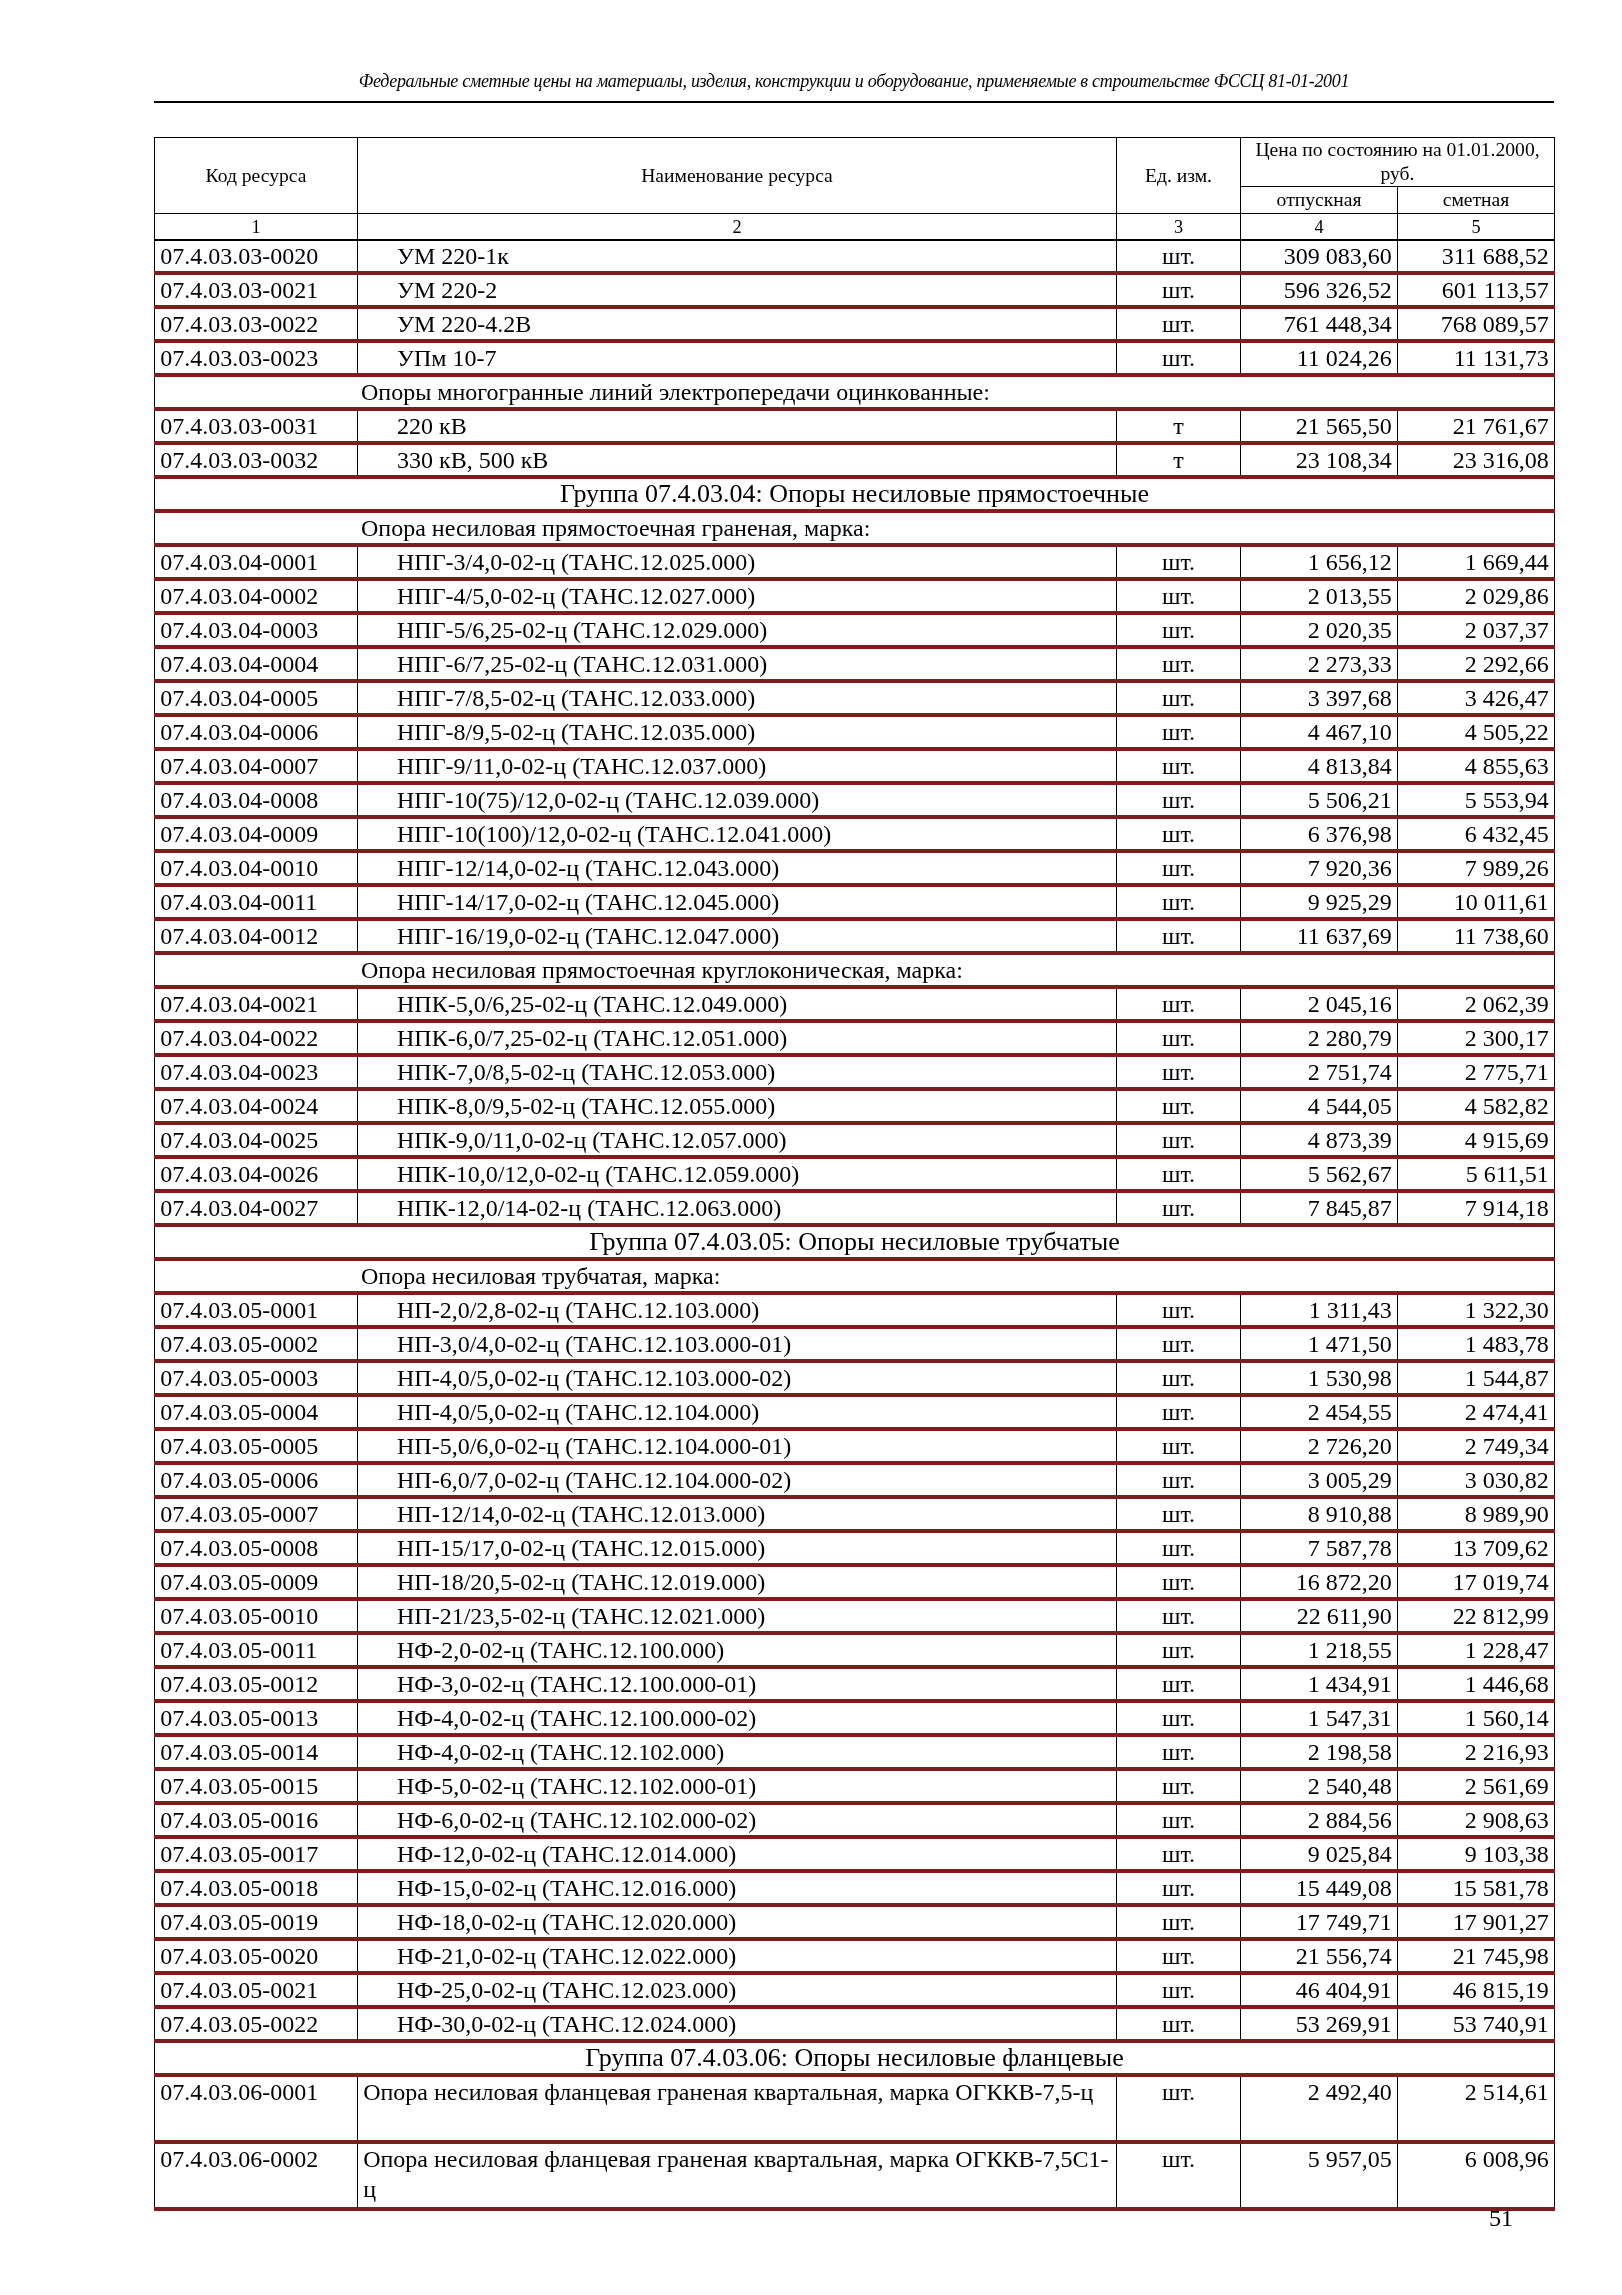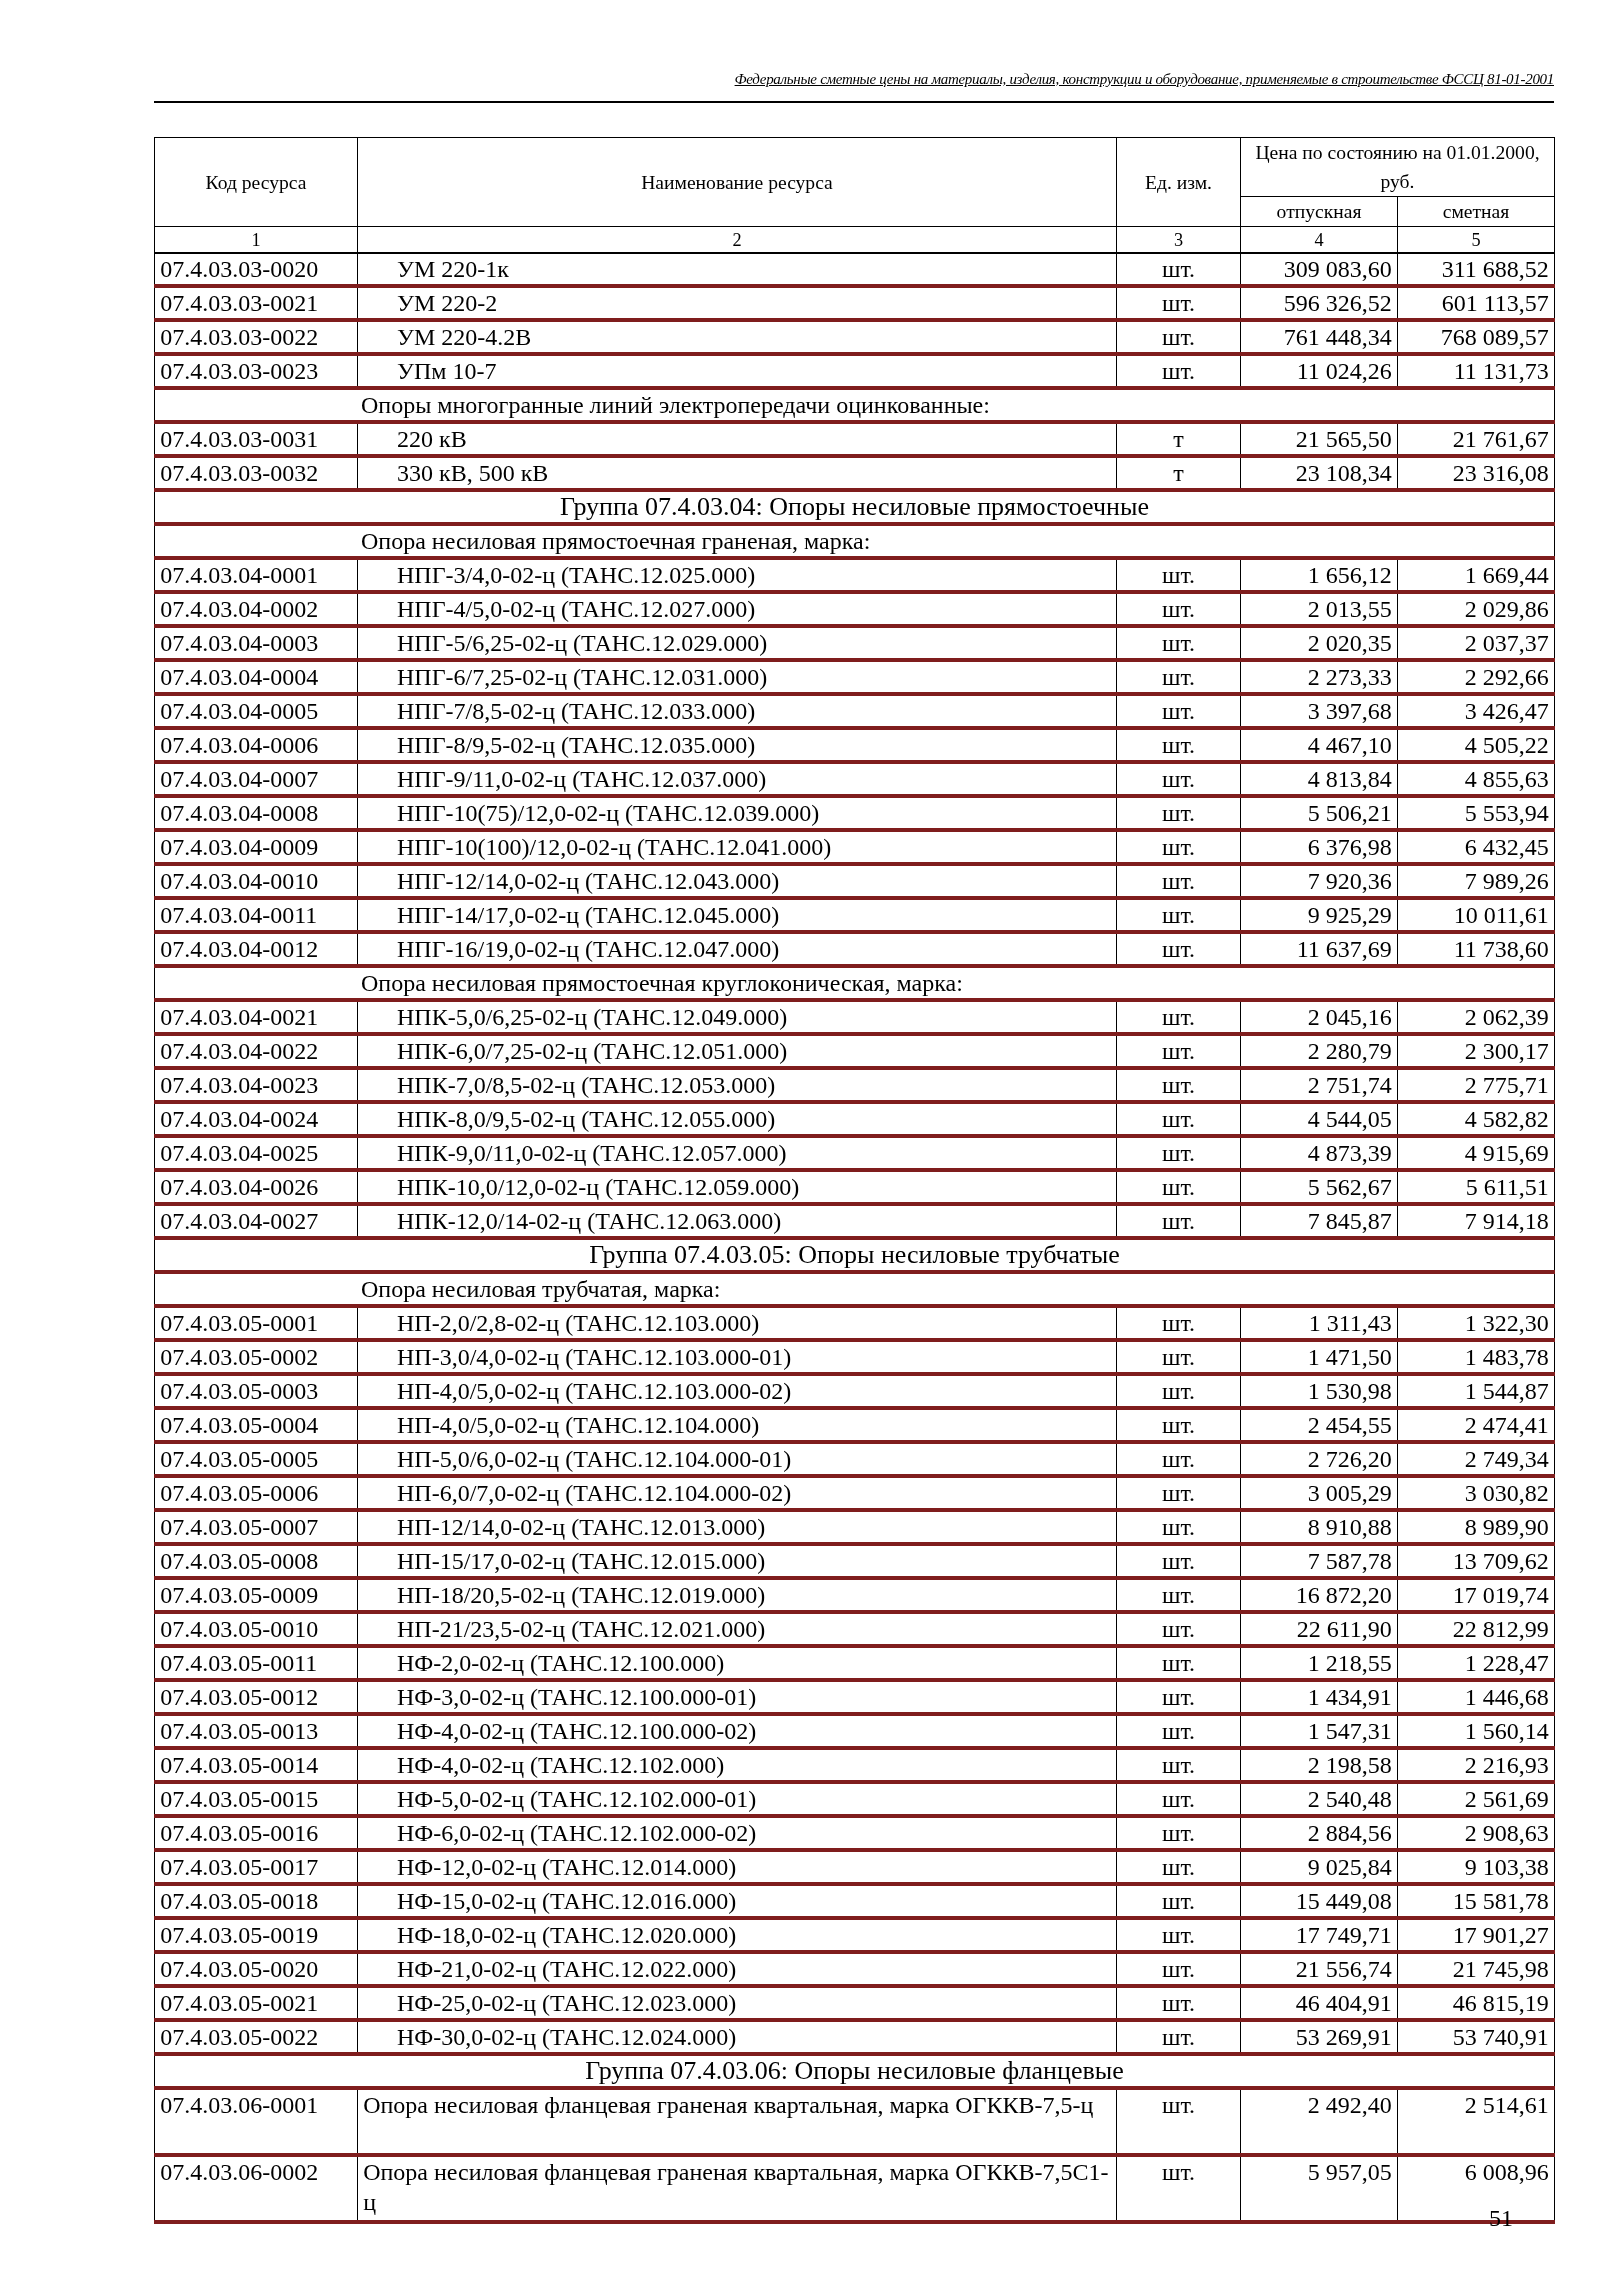--- a/index.html
+++ b/index.html
@@ -1,22 +1,22 @@
 <!DOCTYPE html>
 <html style="font-size:10.5px"><head>
 <meta charset="utf-8">
 <style>
   html, body { margin:0; padding:0; background:#fff; }
   body { width:1623px; height:2295px; position:relative; font-family:"Liberation Serif", serif; color:#000; overflow:hidden; }
-  .running-head { position:absolute; left:154px; top:71px; width:1400px; text-align:right; font-style:italic; font-size:15px; letter-spacing:-0.3px;text-decoration:underline; }
+  .running-head { position:absolute; left:154px; top:71px; width:1400px; text-align:center; font-style:italic; font-size:18px; letter-spacing:-0.3px; }
   .head-rule { position:absolute; left:154px; top:101px; width:1400px; height:0; border-top:2.6px solid #000; }
   table { position:absolute; left:154px; top:137px; width:1400px; border-collapse:collapse; table-layout:fixed; font-size:24px; }
   col.c1 { width:203px; } col.c2 { width:759px; } col.c3 { width:124px; } col.c4 { width:157px; } col.c5 { width:157px; }
   td, th { border:1px solid #000; padding:0 3.9px; line-height:30px; font-weight:normal; vertical-align:middle; }
-  thead th { font-size:19.6px; text-align:center; line-height:29px; }
+  thead th { font-size:19.6px; text-align:center; line-height:24px; }
   thead tr.h1 th { height:39px; }
   thead tr.h2 th { height:26px;border-radius:12px; }
   thead tr.nums th { height:25px; line-height:22px; font-size:18.3px; border-bottom:2px solid #000; }
   tbody tr { border-bottom:4px solid #7f1d1d; }
   tbody td { border-bottom:2px solid #000; height:30px; }
   td.code { text-align:left; padding-left:5.2px; }
   td.name { padding-left:39px; }
   td.name.long { padding-left:5.2px; line-height:30px; vertical-align:top; }
   td.unit { text-align:center; }
   td.num { text-align:right; padding-right:5.2px; }

